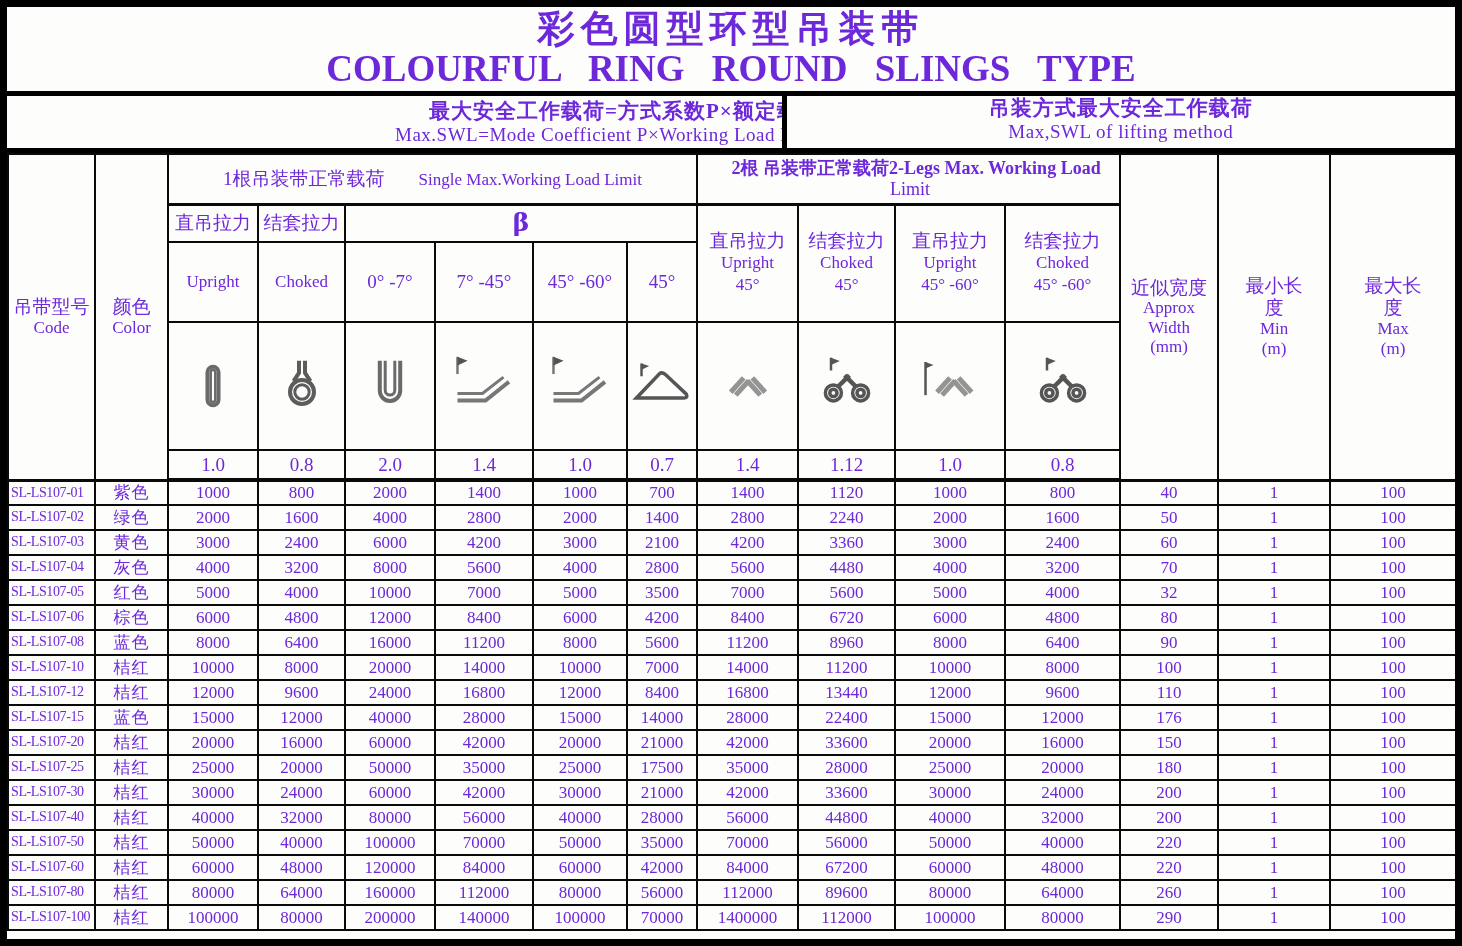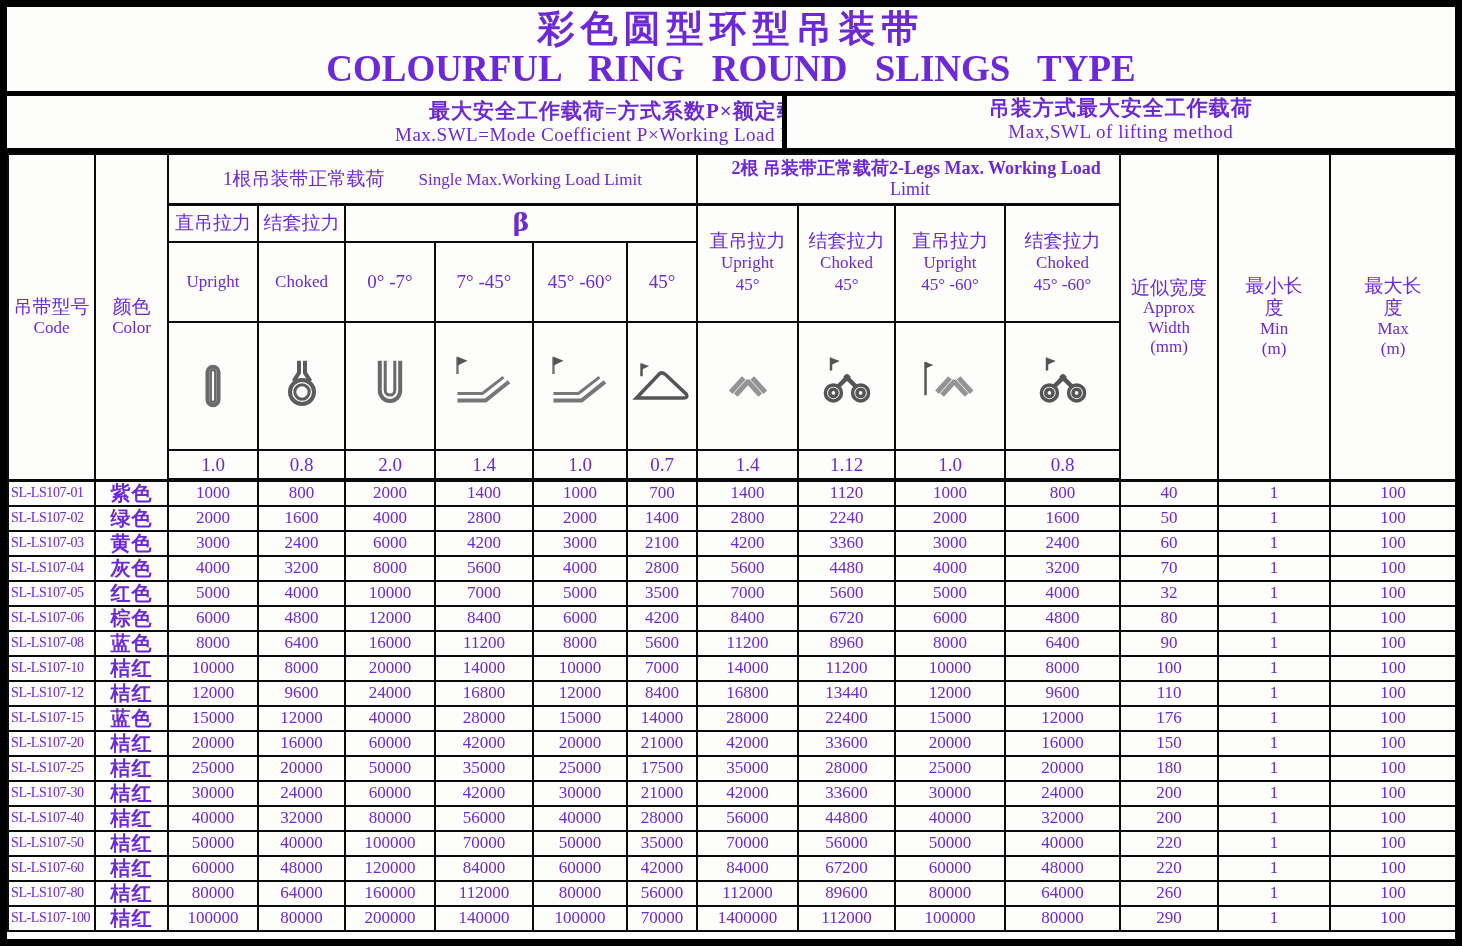--- a/index.html
+++ b/index.html
@@ -43,21 +43,21 @@
   td.group2{text-align:left;vertical-align:top;}
   td.group2 div{font-size:18px;padding-left:3px;line-height:21px;}
   td.group2 .zh-part{font-weight:bold;margin-left:12px;}
   td.beta{font-size:25px;font-weight:bold;font-family:"DejaVu Serif",serif;}
   td.top-align{vertical-align:top;padding-top:2px;}
   td.angle{font-size:19px;}
   td.legcol div{line-height:22px;}
   
   tbody td{font-size:17px;font-weight:500;}
   tbody td.code-col{text-align:left;padding-left:2px;font-size:14px;letter-spacing:-0.4px;}
-  tbody td.color-col{font-size:20px;font-weight:bold;letter-spacing:1px;}
+  tbody td.color-col{font-size:17px;font-weight:normal;letter-spacing:1px;}
   
   .icn{display:block;margin:0 auto;}
   .icn *{vector-effect:non-scaling-stroke;}
 </style>
 </head>
 <body>
 
 <div class="page">
 
   <div class="title-band">

